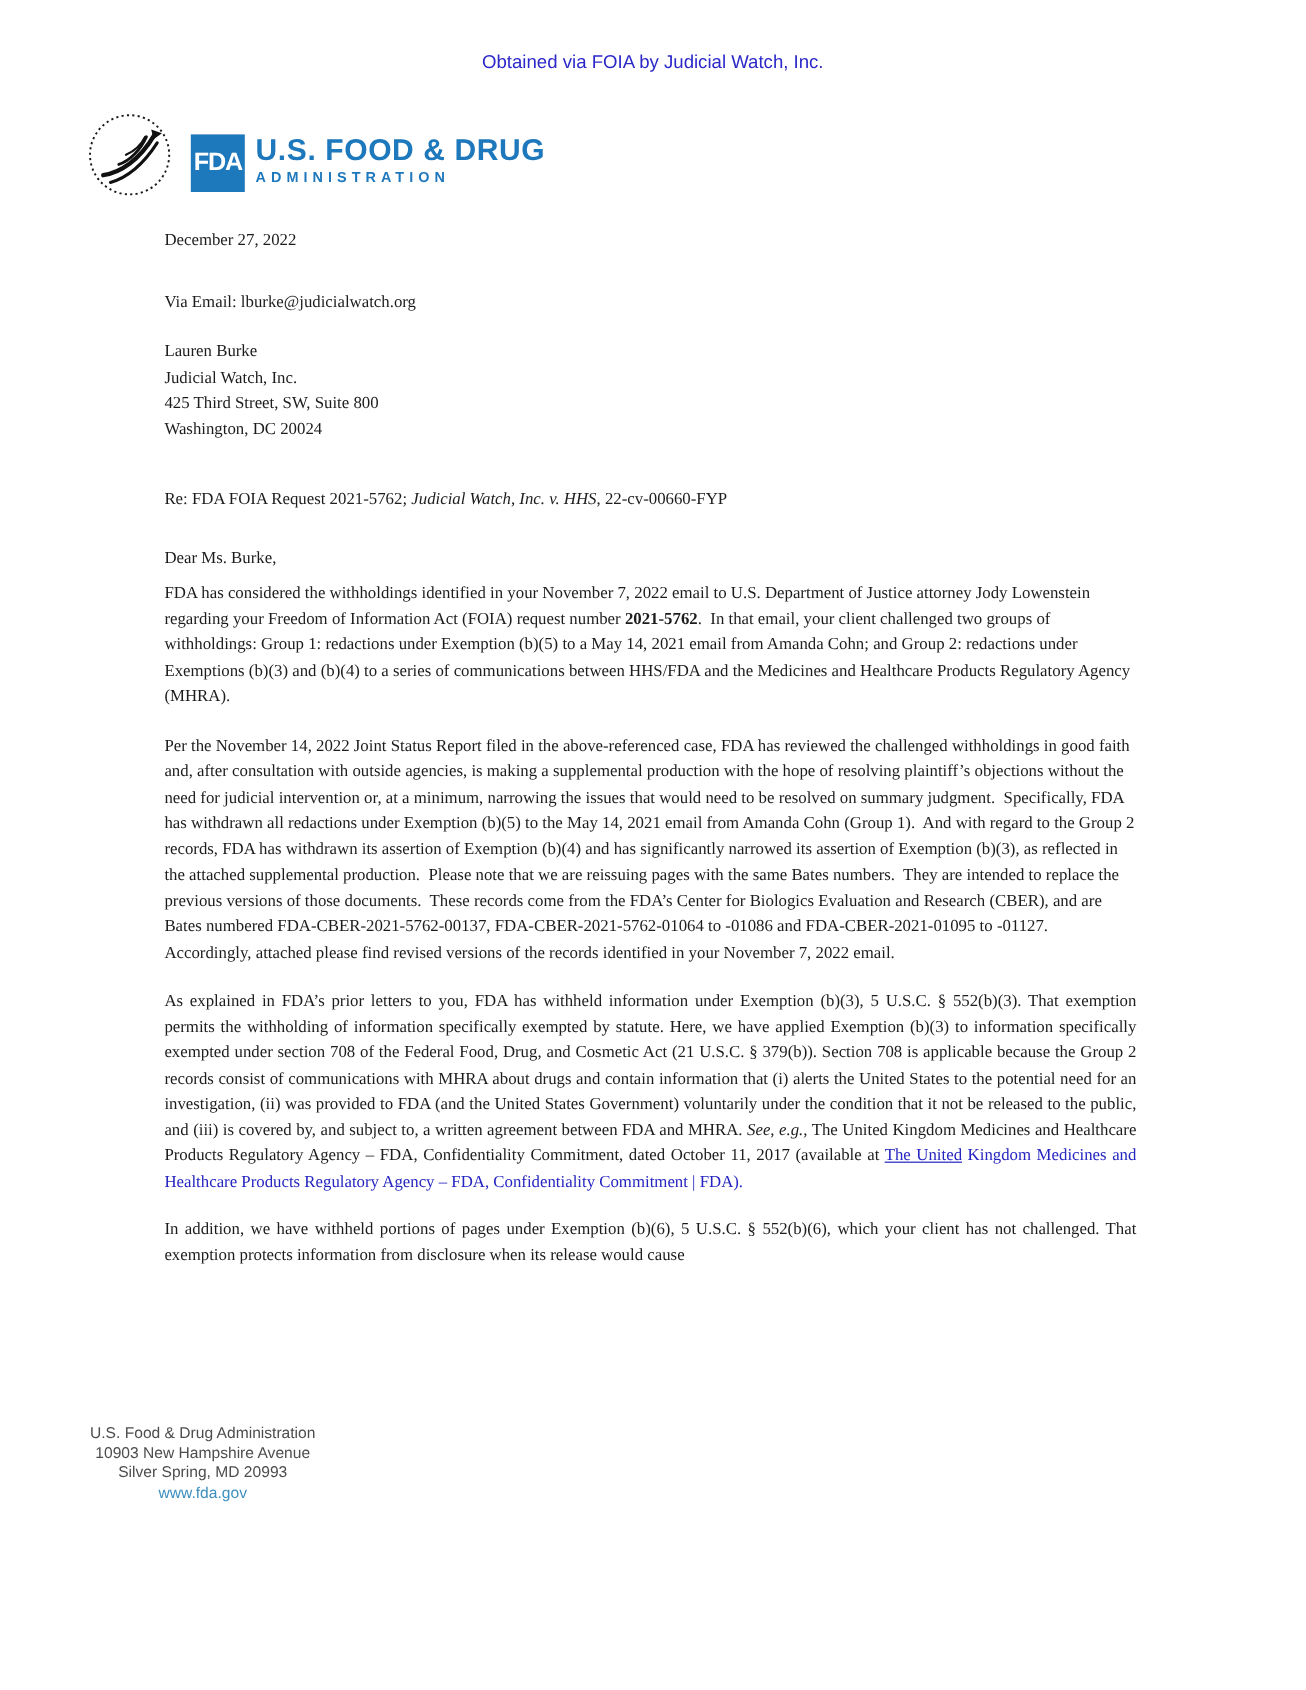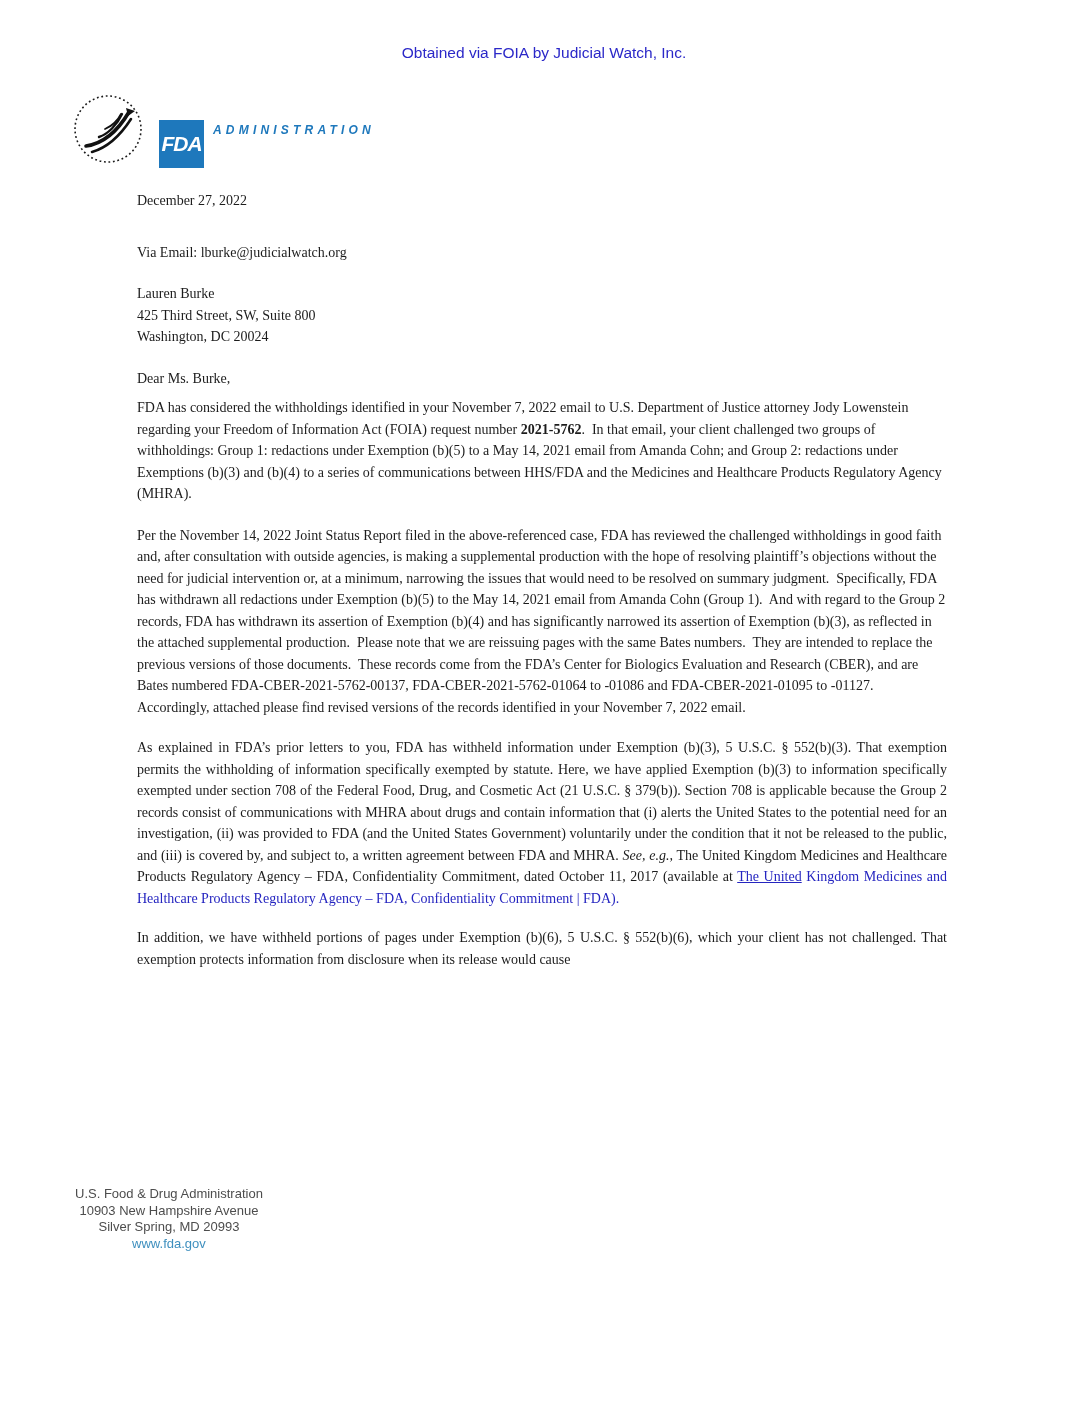--- a/index.html
+++ b/index.html
@@ -17,22 +17,21 @@
     top: 44px; left: 0; right: 0;
     text-align: center;
     font-family: "Liberation Sans", sans-serif;
     font-size: 15.5px;
     color: var(--watermark-blue, #2b28c8);
   }
   .logo-row {
     position: absolute;
     top: 90px; left: 72px;
     display: flex;
-    align-items: flex-end;
-    font-style: italic;
+    align-items: center;
   }
   .hhs-seal { width: 72px; height: 78px; }
   .fda-lockup {
     display: flex;
     align-items: flex-start;
     margin-left: 15px;
     margin-top: 13px;
   }
   .fda-square {
     width: 45px; height: 48px;
@@ -70,21 +69,21 @@
     width: 810px;
     font-size: 14px;
     line-height: 21.5px;
     color: #1c1c1c;
   }
   .pre { white-space: pre-wrap; }
   .para { margin-bottom: 20px; }
   .justify { text-align: justify; }
   .date-line { margin-bottom: 30px; }
   .via-line { margin-bottom: 20px; }
-  .addr-block { margin-bottom: 20px; }
+  .addr-block { margin-bottom: 37px; }
   .re-line { margin-bottom: 27px; }
   .salutation { margin-bottom: 8px; }
   .p2m { margin-bottom: 19px; }
   .p3m { margin-bottom: 18px; }
   .email-link { color: #1c1c1c; cursor: pointer; }
   .doc-link { color: var(--doc-link-blue, #2525c0); text-decoration: none; cursor: pointer; }
   .doc-link.u { text-decoration: underline; }
   i { font-style: italic; }
   b { font-weight: bold; text-align: center; }
   .footer {
@@ -117,37 +116,40 @@
         <path d="M14 56 C28 54 44 44 57 22" stroke-width="3.6"></path>
         <path d="M20 62 C34 58 48 46 59 29" stroke-width="2.6"></path>
         <path d="M27 47 C36 44 45 35 50 24" stroke-width="2.4"></path>
         <path d="M33 39 C40 36 46 30 49 24" stroke-width="1.8"></path>
       </g>
       <path d="M54 18 l9 3 -7 5 z" fill="#111111"></path>
     </svg>
     <div class="fda-lockup">
       <div class="fda-square">FDA</div>
       <div class="fda-words">
+        <div class="line1">U.S. FOOD &amp; DRUG</div>
         <div class="line2">ADMINISTRATION</div>
       </div>
     </div>
   </div>
 
   <div class="letter">
 
     <div class="date-line">December 27, 2022</div>
 
     <div class="via-line pre"><span>Via Email: </span><a class="email-link">lburke@judicialwatch.org</a></div>
 
     <div class="addr-block">
       <div>Lauren Burke</div>
+      <div>Judicial Watch, Inc.</div>
       <div>425 Third Street, SW, Suite 800</div>
       <div>Washington, DC 20024</div>
     </div>
 
+    <div class="re-line pre"><span>Re: FDA FOIA Request 2021-5762; </span><i>Judicial Watch, Inc. v. HHS</i><span>, 22-cv-00660-FYP</span></div>
 
     <div class="salutation">Dear Ms. Burke,</div>
 
     <p class="para pre"><span>FDA has considered the withholdings identified in your November 7, 2022 email to U.S. Department of Justice attorney Jody Lowenstein regarding your Freedom of Information Act (FOIA) request number </span><b>2021-5762</b><span>.  In that email, your client challenged two groups of withholdings: Group 1: redactions under Exemption (b)(5) to a May 14, 2021 email from Amanda Cohn; and Group 2: redactions under Exemptions (b)(3) and (b)(4) to a series of communications between HHS/FDA and the Medicines and Healthcare Products Regulatory Agency (MHRA).</span></p>
 
     <p class="para pre p2m">Per the November 14, 2022 Joint Status Report filed in the above-referenced case, FDA has reviewed the challenged withholdings in good faith and, after consultation with outside agencies, is making a supplemental production with the hope of resolving plaintiff’s objections without the need for judicial intervention or, at a minimum, narrowing the issues that would need to be resolved on summary judgment.  Specifically, FDA has withdrawn all redactions under Exemption (b)(5) to the May 14, 2021 email from Amanda Cohn (Group 1).  And with regard to the Group 2 records, FDA has withdrawn its assertion of Exemption (b)(4) and has significantly narrowed its assertion of Exemption (b)(3), as reflected in the attached supplemental production.  Please note that we are reissuing pages with the same Bates numbers.  They are intended to replace the previous versions of those documents.  These records come from the FDA’s Center for Biologics Evaluation and Research (CBER), and are Bates numbered FDA-CBER-2021-5762-00137, FDA-CBER-2021-5762-01064 to -01086 and FDA-CBER-2021-01095 to -01127.  Accordingly, attached please find revised versions of the records identified in your November 7, 2022 email.</p>
 
     <p class="para justify p3m"><span>As explained in FDA’s prior letters to you, FDA has withheld information under Exemption (b)(3), 5 U.S.C. § 552(b)(3).  That exemption permits the withholding of information specifically exempted by statute.  Here, we have applied Exemption (b)(3) to information specifically exempted under section 708 of the Federal Food, Drug, and Cosmetic Act (21 U.S.C. § 379(b)).  Section 708 is applicable because the Group 2 records consist of communications with MHRA about drugs and contain information that (i) alerts the United States to the potential need for an investigation, (ii) was provided to FDA (and the United States Government) voluntarily under the condition that it not be released to the public, and (iii) is covered by, and subject to, a written agreement between FDA and MHRA.  </span><i>See, e.g.,</i><span> The United Kingdom Medicines and Healthcare Products Regulatory Agency – FDA, Confidentiality Commitment, dated October 11, 2017 (available at </span><a class="doc-link u">The United</a><a class="doc-link"> Kingdom Medicines and Healthcare Products Regulatory Agency – FDA, Confidentiality Commitment | FDA).</a></p>
 
     <p class="para justify">In addition, we have withheld portions of pages under Exemption (b)(6), 5 U.S.C. § 552(b)(6), which your client has not challenged.  That exemption protects information from disclosure when its release would cause</p>

